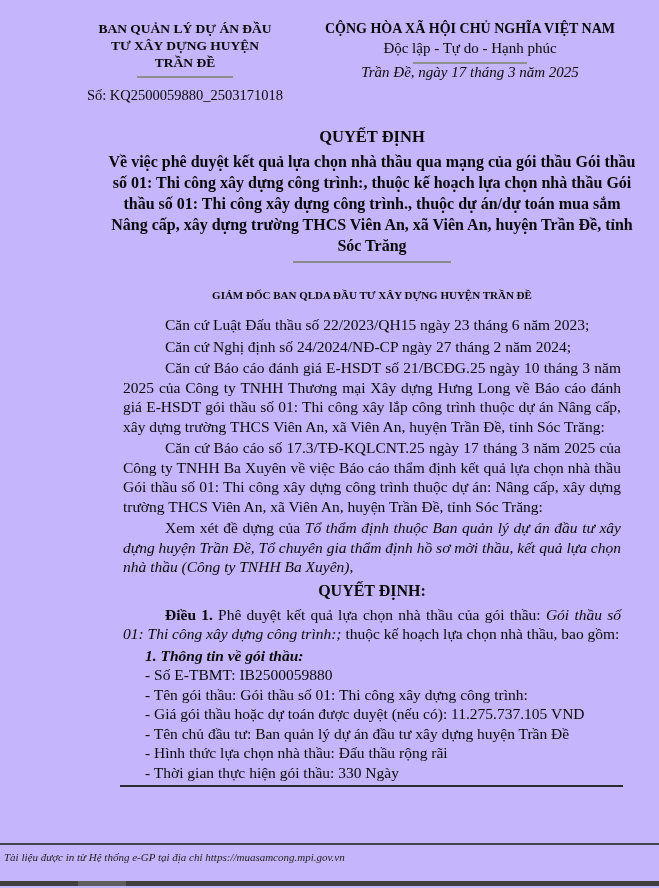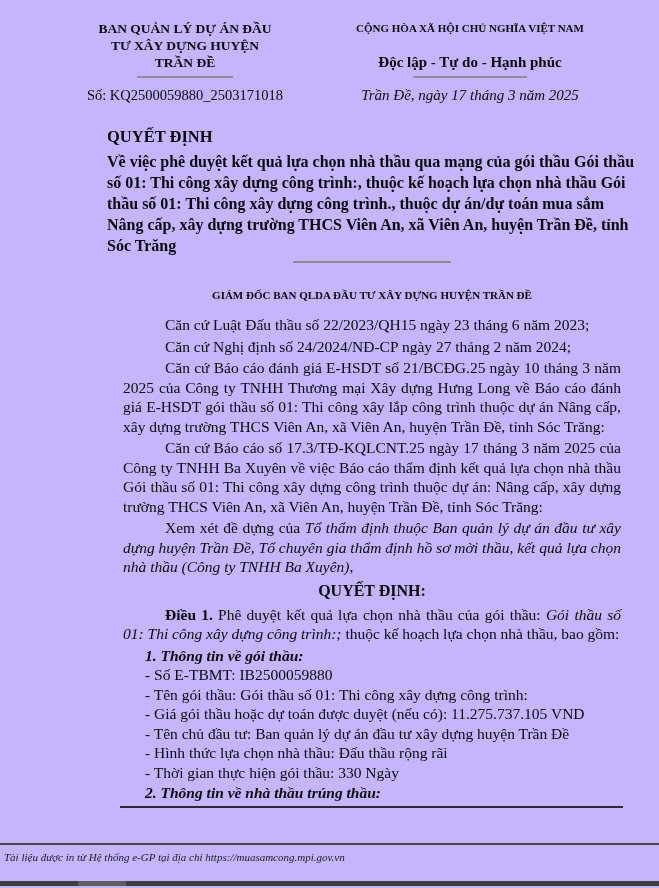--- a/index.html
+++ b/index.html
@@ -13,26 +13,26 @@
     padding-left:28px;
   }
   
   .header-left  { position:absolute; left:35px;  top:20px; width:300px; text-align:center; }
   .header-right { position:absolute; left:315px; top:20px; width:310px; text-align:center; }
   .org-line   { font-weight:bold; font-size:13.5px; line-height:17px; }
   .rule       { height:2px; background:#8f8f8f; border:0; }
   .rule-left  { width:96px;  margin:5px auto 0 auto; }
   .rule-right { width:114px; margin:4px auto 0 auto; }
   .doc-number { margin-top:9px; font-size:14.5px; }
-  .country    { font-weight:bold; font-size:11px; line-height:17px; }
-  .motto      { font-weight:bold; font-size:15px;  line-height:19px; margin-top:16px; }
-  .place-date { font-style:italic; font-size:15px; margin-top:9px; }
+  .country    { font-weight:bold; font-size:14px; line-height:17px; }
+  .motto      { font-weight:normal; font-size:15px;  line-height:19px; margin-top:2px; }
+  .place-date { font-style:italic; font-size:15px; }
   
   .main { padding:126px 66px 0 95px; width:498px; box-sizing:content-box; }
-  .title-block { width:530px; margin-left:-16px; text-align:left; }
+  .title-block { width:530px; margin-left:-16px; text-align:center; }
   .doc-title    { font-weight:bold; font-size:16.5px; line-height:22px; }
   .doc-subtitle { font-weight:bold; font-size:16px; line-height:21px; margin-top:3px; }
   .rule-title   { width:158px; margin:5px auto 0 auto; background:#8c8c8c; }
   .authority { text-align:center; font-weight:bold; font-size:11px; line-height:20px;
                margin-top:22px; margin-bottom:10px; }
   .para { margin:0 0 2px 0; font-size:15.5px; line-height:19.5px;
           text-align:justify; text-indent:42px; }
   .it { font-style:italic; }
   .b  { font-weight:bold; }
   .decision-heading { text-align:center; font-weight:bold; font-size:16px;
@@ -90,21 +90,20 @@
     <p class="para"><span class="b">Điều 1.</span><span> Phê duyệt kết quả lựa chọn nhà thầu của gói thầu: </span><span class="it">Gói thầu số 01: Thi công xây dựng công trình:;</span><span> thuộc kế hoạch lựa chọn nhà thầu, bao gồm:</span></p>
 
     <div class="subhead">1. Thông tin về gói thầu:</div>
     <div class="item">- Số E-TBMT: IB2500059880</div>
     <div class="item">- Tên gói thầu: Gói thầu số 01: Thi công xây dựng công trình:</div>
     <div class="item">- Giá gói thầu hoặc dự toán được duyệt (nếu có): 11.275.737.105 VND</div>
     <div class="item">- Tên chủ đầu tư: Ban quản lý dự án đầu tư xây dựng huyện Trần Đề</div>
     <div class="item">- Hình thức lựa chọn nhà thầu: Đấu thầu rộng rãi</div>
     <div class="item">- Thời gian thực hiện gói thầu: 330 Ngày</div>
 
-    <div class="subhead">2. Thông tin về nhà thầu trúng thầu:</div>
     <div class="table-line"></div>
 
   </div>
 
   <div class="footer-rule"></div>
   <div class="footer-note">Tài liệu được in từ Hệ thống e-GP tại địa chỉ https://muasamcong.mpi.gov.vn</div>
   <div class="bottom-bar"></div>
   <div class="bottom-bar-thumb"></div>
 
 </div>

